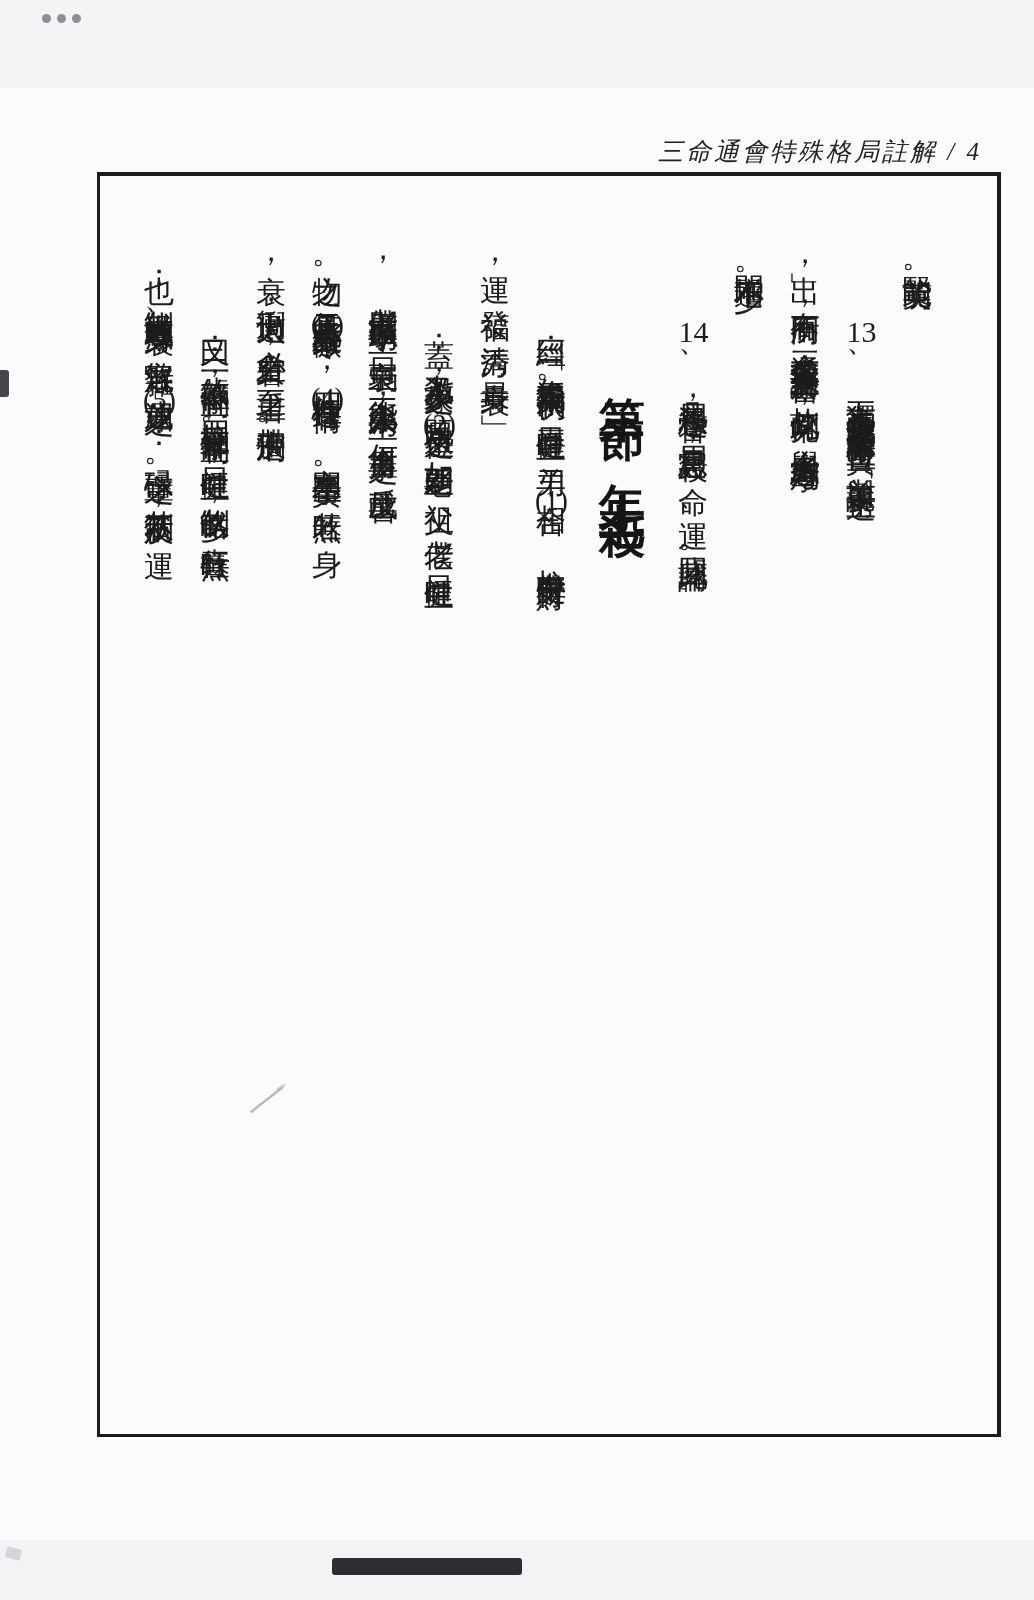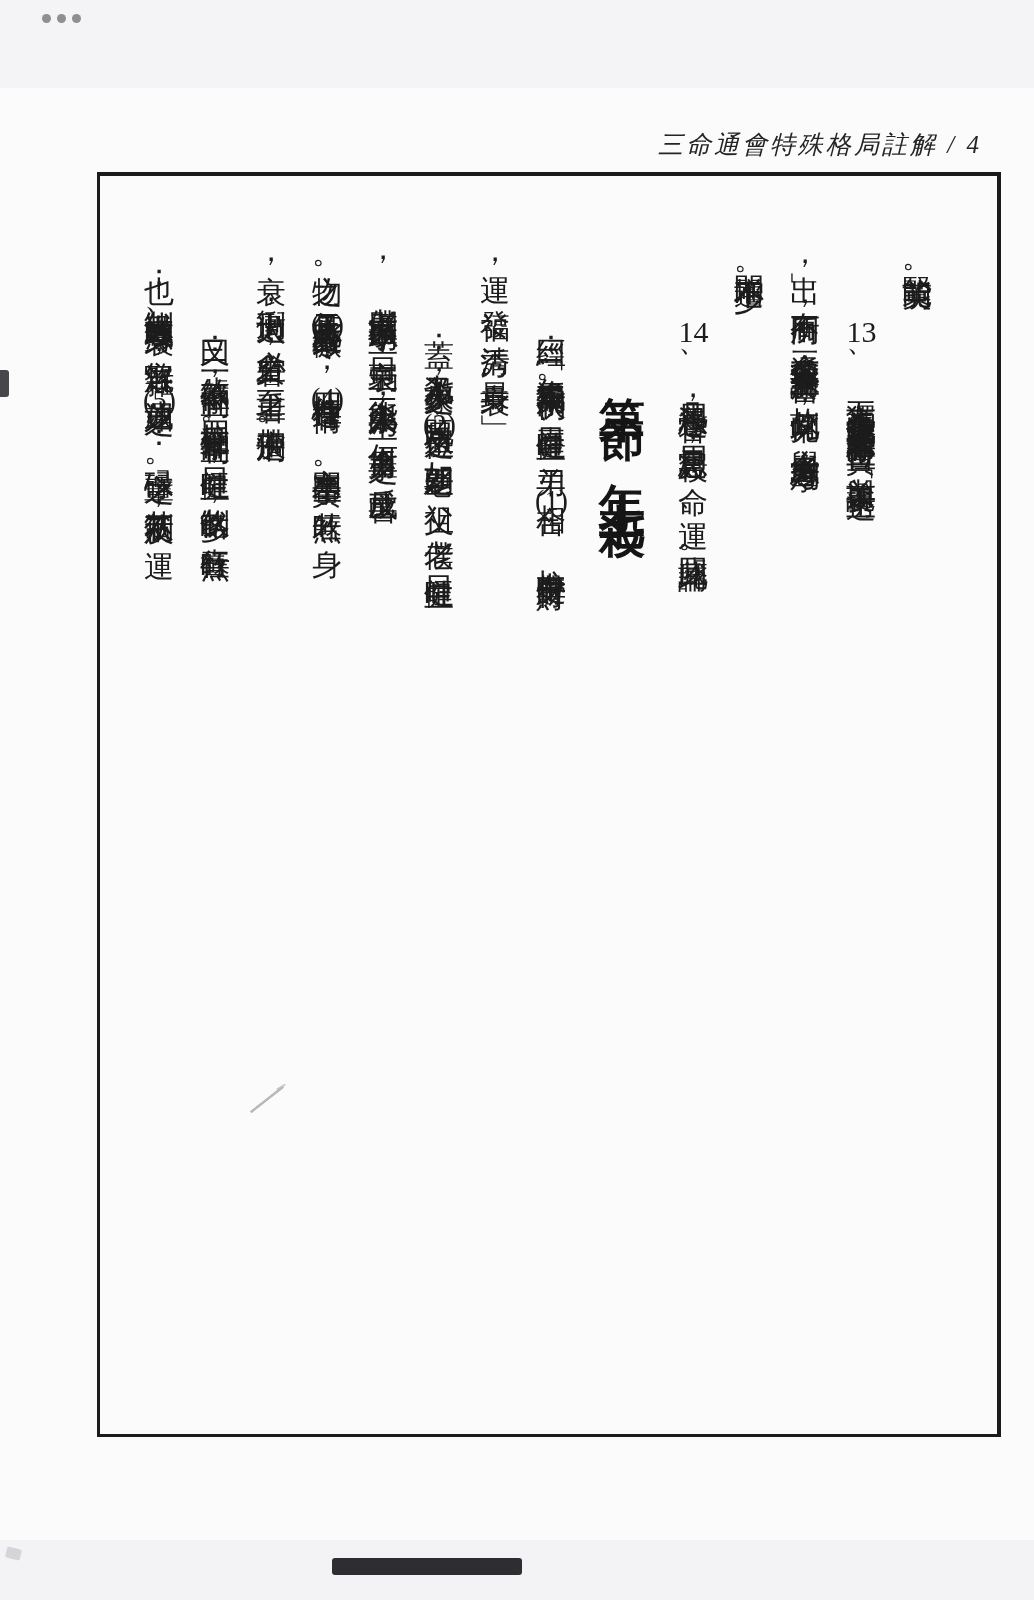--- a/index.html
+++ b/index.html
@@ -8,21 +8,21 @@
     background:#f4f4f6;
     font-family:"Liberation Serif","DejaVu Serif",serif;
   }
   
   .chrome-bar{position:absolute;top:0;left:0;width:1034px;height:88px;background:#f4f4f6;}
   .more-menu{position:absolute;top:10px;left:38px;display:flex;gap:6px;padding:4px;cursor:pointer;}
   .dot{width:9px;height:9px;border-radius:50%;background:#8e8e93;}
   
   .page{position:absolute;top:88px;left:0;width:1034px;height:1512px;background:#fbfbfc;}
   .running-head{
-    position:absolute;top:40px;right:52px;
+    position:absolute;top:47px;right:52px;
     font-size:25px;font-style:italic;letter-spacing:3px;color:#242424;
     white-space:nowrap;
   }
   .text-frame{
     position:absolute;left:97px;top:84px;width:897px;height:1258px;
     border:solid #1b1b1b;border-width:4px 4px 3px 3px;
     background:#fbfbfc;
   }
   .vtext-container{
     position:absolute;top:76px;right:52px;width:816px;height:1164px;

